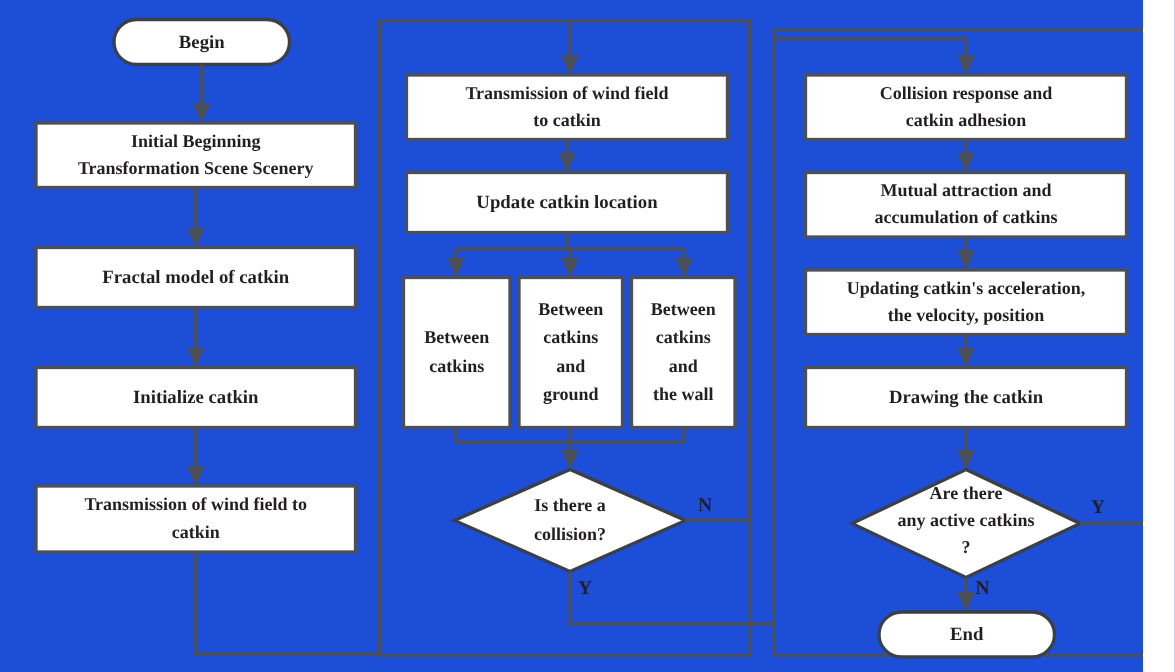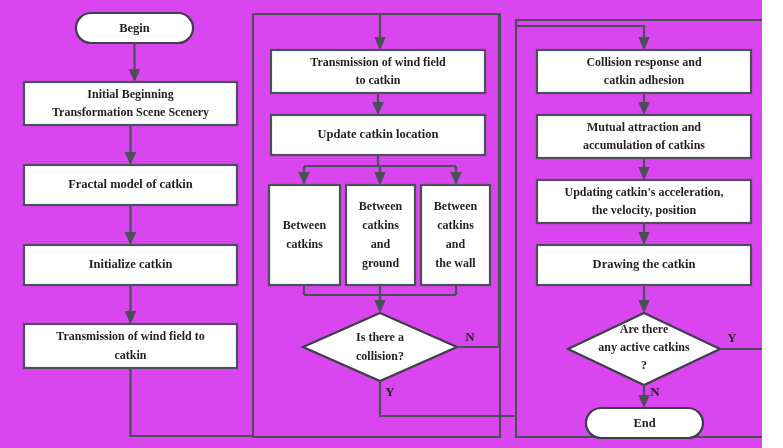--- a/index.html
+++ b/index.html
@@ -4,21 +4,21 @@
 <style>
   html, body {
     margin: 0;
     padding: 0;
     background: #ffffff;
   }
   #figure {
     position: relative;
     width: 762px;
     height: 448px;
-    background: #d946ef;
+    background: #1d4ed8;
     font-family: "Liberation Serif", "DejaVu Serif", serif;
     overflow: hidden;
   }
   svg#flow {
     display: block;
     width: 783px;
     height: 448px;
   }
   .node-rect {
     fill: #ffffff;

